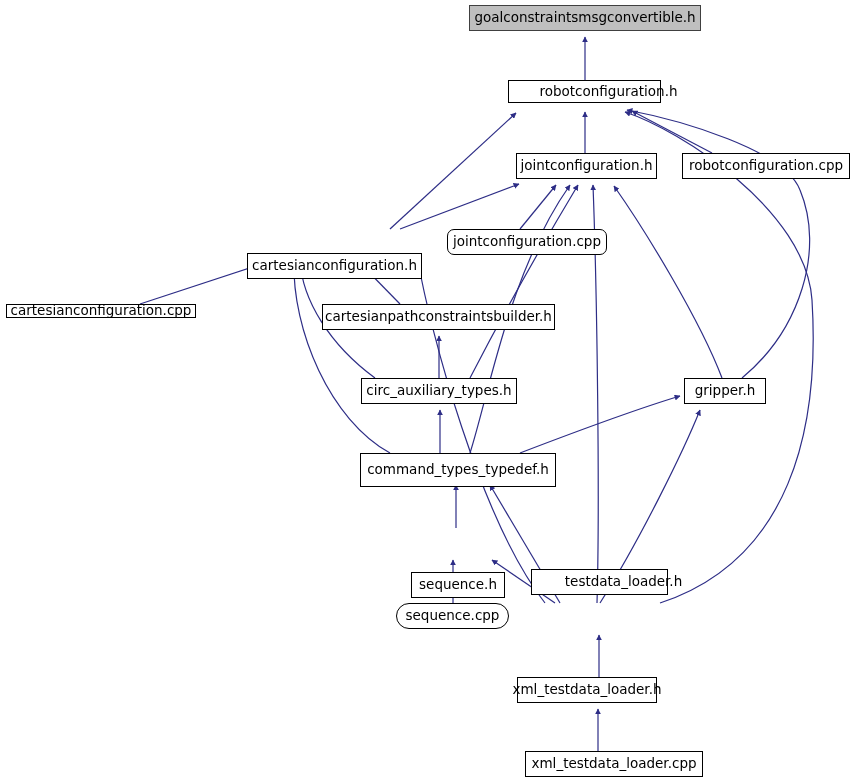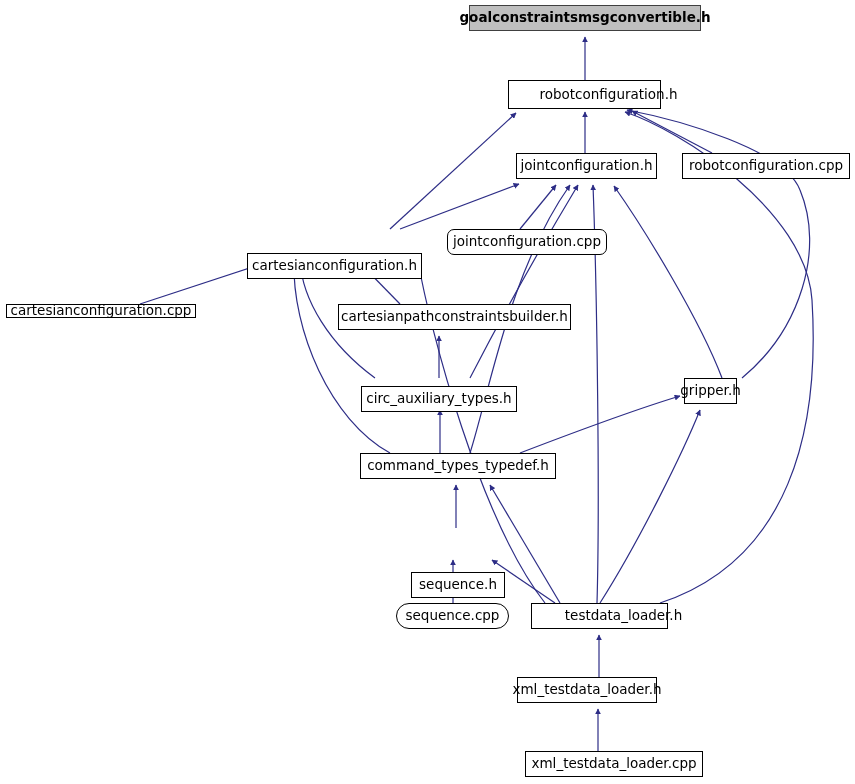--- a/index.html
+++ b/index.html
@@ -2,21 +2,21 @@
 <html><head>
 <meta charset="utf-8">
 <style>
   html,body{margin:0;padding:0;background:#ffffff;}
   body{font-family:"DejaVu Sans","Liberation Sans",sans-serif;}
   #graph{position:relative;width:855px;height:784px;background:#ffffff;overflow:hidden;}
   #edges{position:absolute;left:0;top:0;width:855px;height:784px;pointer-events:none;}
   .node{position:absolute;box-sizing:border-box;border:1px solid #000000;background:#ffffff;
         display:flex;align-items:center;justify-content:center;white-space:nowrap;
         font-size:13.5px;color:#000000;letter-spacing:0px;}
-  .node.root{background:#bfbfbf;border:1px solid #404040;font-weight:bold;}
+  .node.root{background:#bfbfbf;border:1px solid #404040;}
   .node .lbl{display:block;line-height:1;padding:0 6px;}
 </style>
 </head>
 <body>
 
 <div id="graph">
   <svg id="edges" viewBox="0 0 855 784">
     <defs>
       <marker id="arrow" viewBox="0 0 10 10" refX="9" refY="5" markerWidth="5" markerHeight="5" orient="auto-start-reverse">
         <path d="M 0 0 L 10 5 L 0 10 z" fill="#2d2d86"></path>
@@ -49,57 +49,57 @@
         <path d="M 600,603 C 640,540 684,450 700,410" fill="none" stroke="#2d2d86" stroke-width="1.2" marker-end="url(#arrow)"></path>
         <path d="M 520,453 C 580,430 650,405 680,396" fill="none" stroke="#2d2d86" stroke-width="1.2" marker-end="url(#arrow)"></path>
         <path d="M 599,677 L 599,635" fill="none" stroke="#2d2d86" stroke-width="1.2" marker-end="url(#arrow)"></path>
         <path d="M 598,751 L 598,709" fill="none" stroke="#2d2d86" stroke-width="1.2" marker-end="url(#arrow)"></path>
       </g>
   </svg>
   <div id="node-layer">
       <div class="node root" style="left: 469px; top: 5px; width: 232px; height: 26px;">
         <span class="lbl">goalconstraintsmsgconvertible.h</span>
       </div>
-      <div class="node" style="left: 508px; top: 80px; width: 153px; height: 29px; padding-left: 48px;">
+      <div class="node" style="left: 508px; top: 80px; width: 153px; height: 23px; padding-left: 48px;">
         <span class="lbl">robotconfiguration.h</span>
       </div>
       <div class="node" style="left: 516px; top: 153px; width: 141px; height: 26px;">
         <span class="lbl">jointconfiguration.h</span>
       </div>
       <div class="node" style="left: 682px; top: 153px; width: 168px; height: 26px;">
         <span class="lbl">robotconfiguration.cpp</span>
       </div>
       <div class="node" style="left: 247px; top: 229px; width: 175px; height: 26px; margin-top: 24px;">
         <span class="lbl">cartesianconfiguration.h</span>
       </div>
       <div class="node" style="left: 447px; top: 229px; width: 160px; height: 26px; border-radius: 7px;">
         <span class="lbl">jointconfiguration.cpp</span>
       </div>
       <div class="node" style="left: 6px; top: 304px; width: 190px; height: 14px;">
         <span class="lbl">cartesianconfiguration.cpp</span>
       </div>
-      <div class="node" style="left: 338px; top: 304px; width: 233px; height: 26px;">
+      <div class="node" style="left: 322px; top: 304px; width: 233px; height: 26px;">
         <span class="lbl">cartesianpathconstraintsbuilder.h</span>
       </div>
-      <div class="node" style="left: 361px; top: 386px; width: 156px; height: 26px;">
+      <div class="node" style="left: 361px; top: 378px; width: 156px; height: 26px;">
         <span class="lbl">circ_auxiliary_types.h</span>
       </div>
-      <div class="node" style="left: 684px; top: 378px; width: 53px; height: 26px;">
+      <div class="node" style="left: 684px; top: 378px; width: 82px; height: 26px;">
         <span class="lbl">gripper.h</span>
       </div>
-      <div class="node" style="left: 360px; top: 453px; width: 196px; height: 26px;">
+      <div class="node" style="left: 360px; top: 453px; width: 196px; height: 34px;">
         <span class="lbl">command_types_typedef.h</span>
       </div>
       <div class="node" style="left: 411px; top: 528px; width: 94px; height: 26px; margin-top: 44px;">
         <span class="lbl">sequence.h</span>
       </div>
       <div class="node" style="left: 396px; top: 603px; width: 113px; height: 26px; border-radius: 13px;">
         <span class="lbl">sequence.cpp</span>
       </div>
-      <div class="node" style="left: 531px; top: 603px; width: 137px; height: 26px; padding-left: 48px;">
+      <div class="node" style="left: 531px; top: 569px; width: 137px; height: 26px; padding-left: 48px;">
         <span class="lbl">testdata_loader.h</span>
       </div>
       <div class="node" style="left: 517px; top: 677px; width: 140px; height: 26px;">
         <span class="lbl">xml_testdata_loader.h</span>
       </div>
       <div class="node" style="left: 525px; top: 751px; width: 178px; height: 26px;">
         <span class="lbl">xml_testdata_loader.cpp</span>
       </div>
     </div>
 </div>

